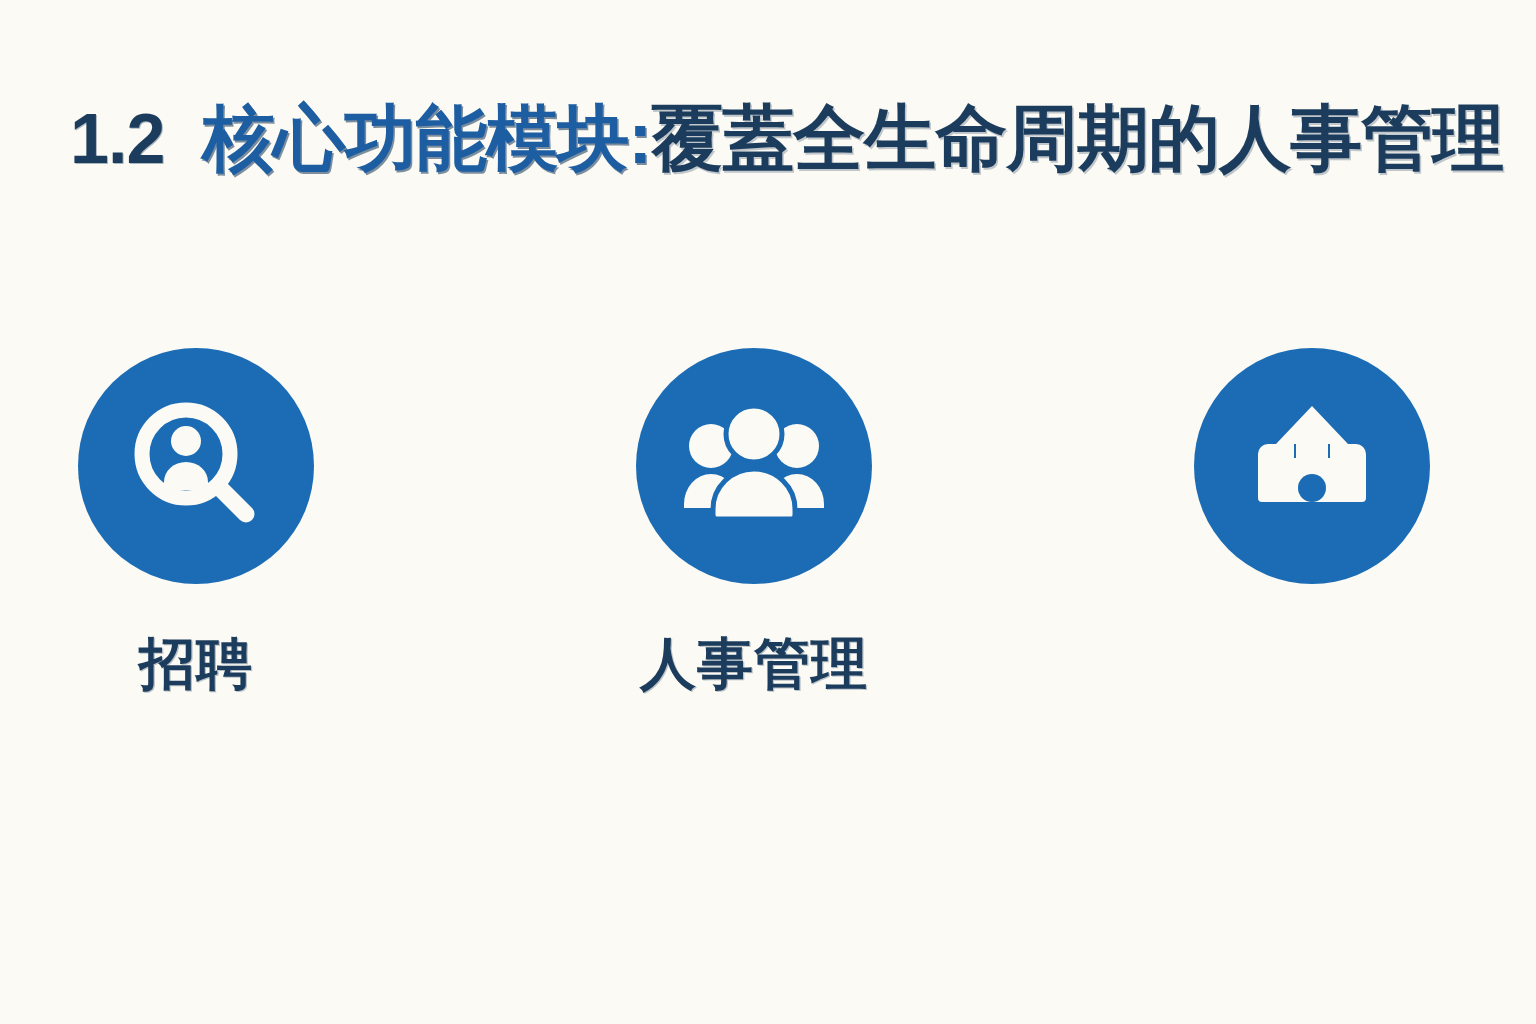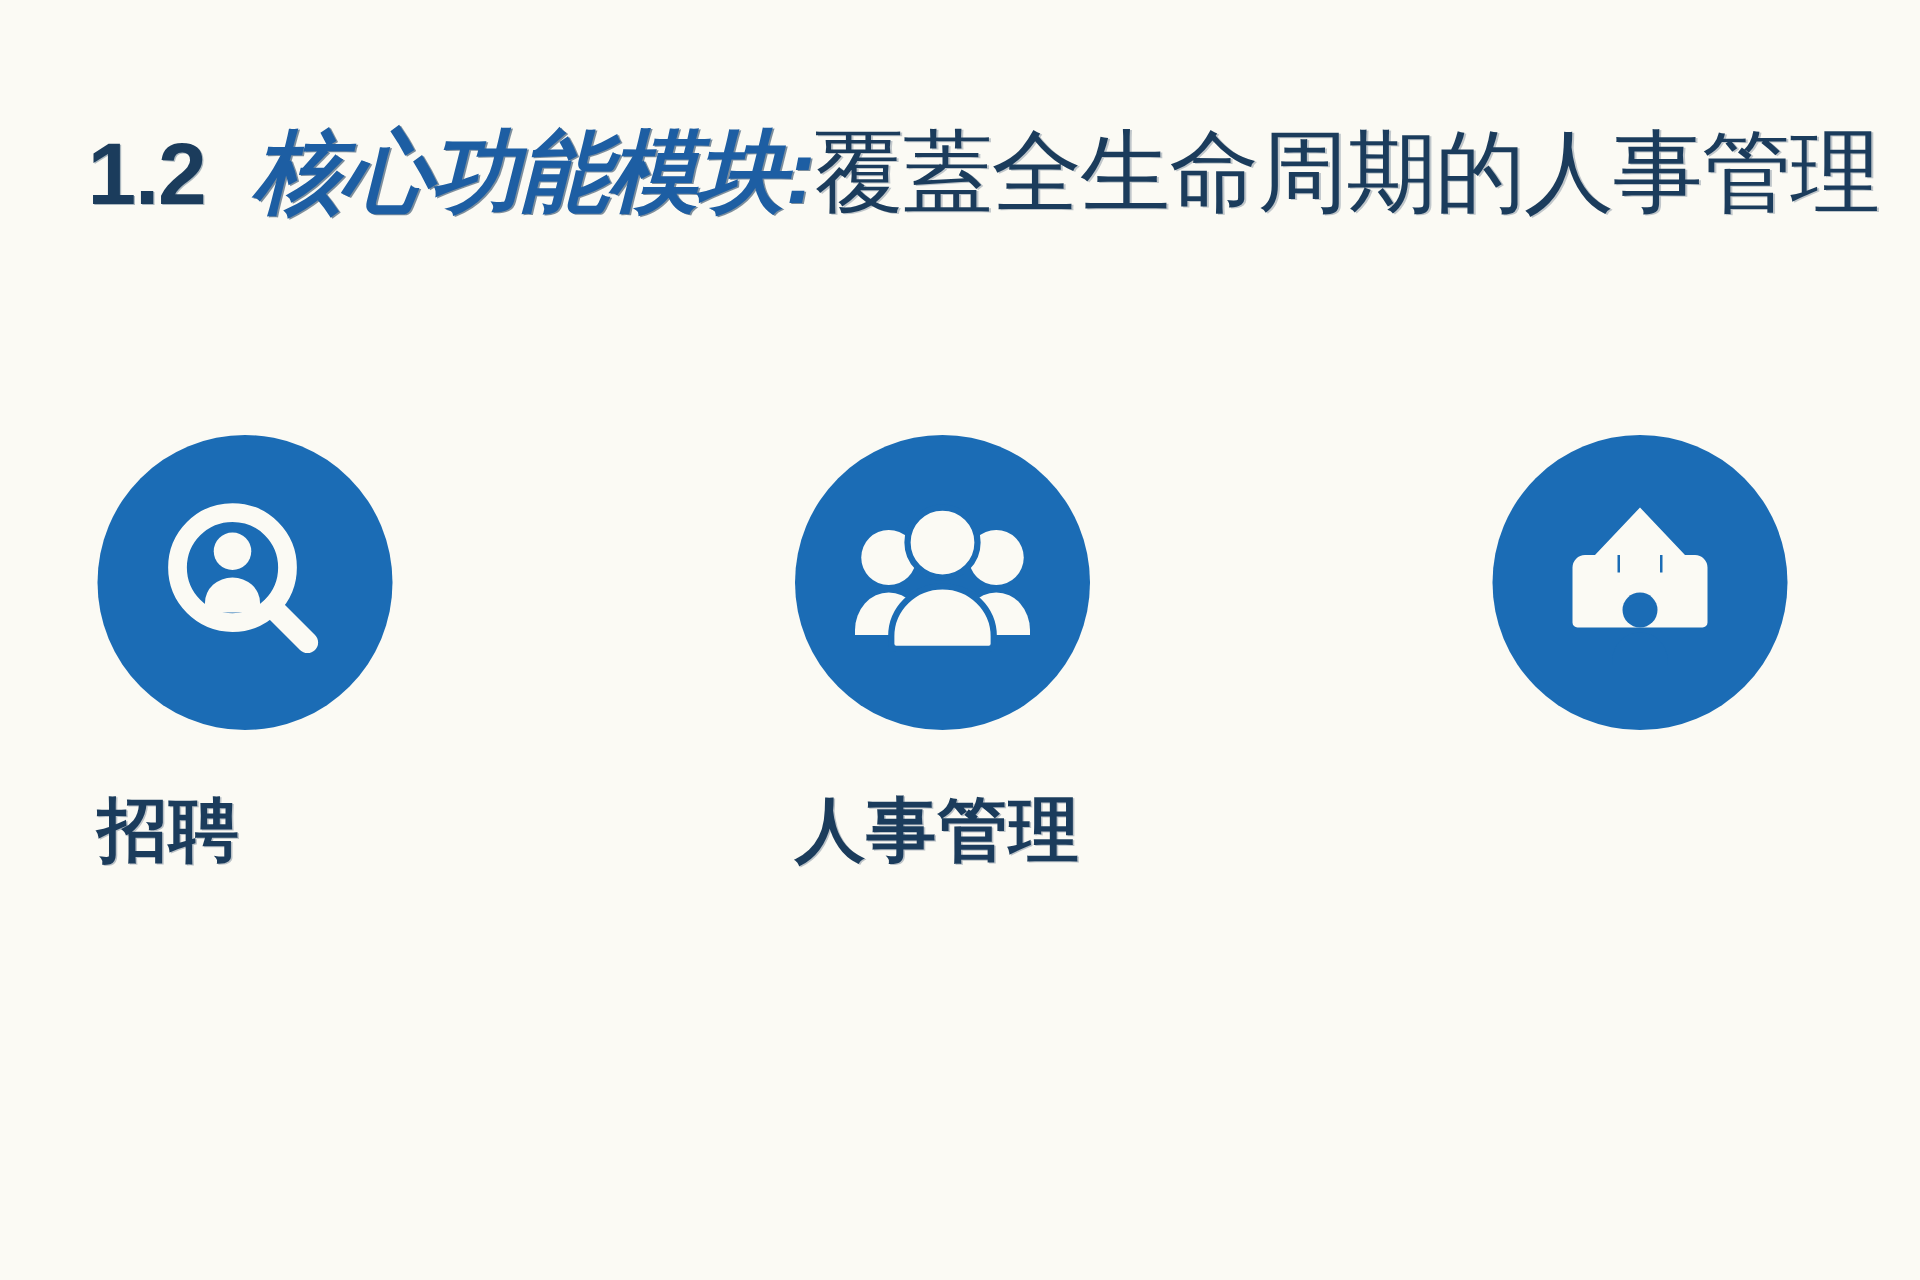--- a/index.html
+++ b/index.html
@@ -46,46 +46,45 @@
     display: inline-block;
     width: 38px;
   }
   .title-main {
     font-size: 72px;
     font-weight: 700;
     color: #1d5ea3;
     line-height: 1;
     letter-spacing: -1px;
     text-shadow: 1.5px 1.5px 0 rgba(20,52,85,0.55);
-    font-style: italic;
   }
   .title-sub {
     font-size: 72px;
-    font-weight: 400;
+    font-weight: 700;
     color: #1b3c5c;
     line-height: 1;
     letter-spacing: -1px;
     text-shadow: 1.5px 1.5px 0 rgba(120,135,150,0.45);
   }
 
   
   .modules {
     position: absolute;
     left: 78px;
     top: 348px;
     width: 1352px;
     display: flex;
     justify-content: space-between;
     align-items: flex-start;
   }
   .module {
     width: 236px;
     display: flex;
     flex-direction: column;
-    align-items: flex-start;
+    align-items: center;
   }
   .icon-circle {
     width: 236px;
     height: 236px;
     border-radius: 50%;
     background: #1b6cb5;
     display: flex;
     align-items: center;
     justify-content: center;
     box-sizing: border-box;

